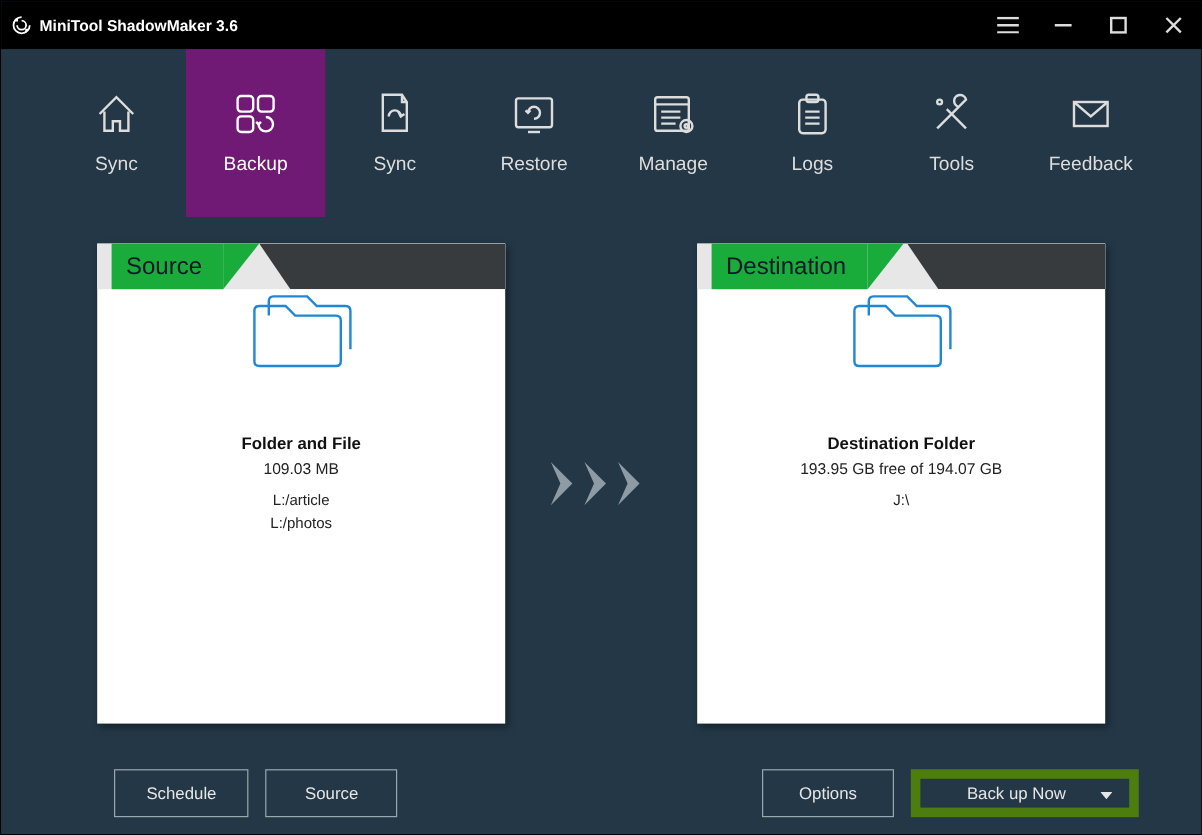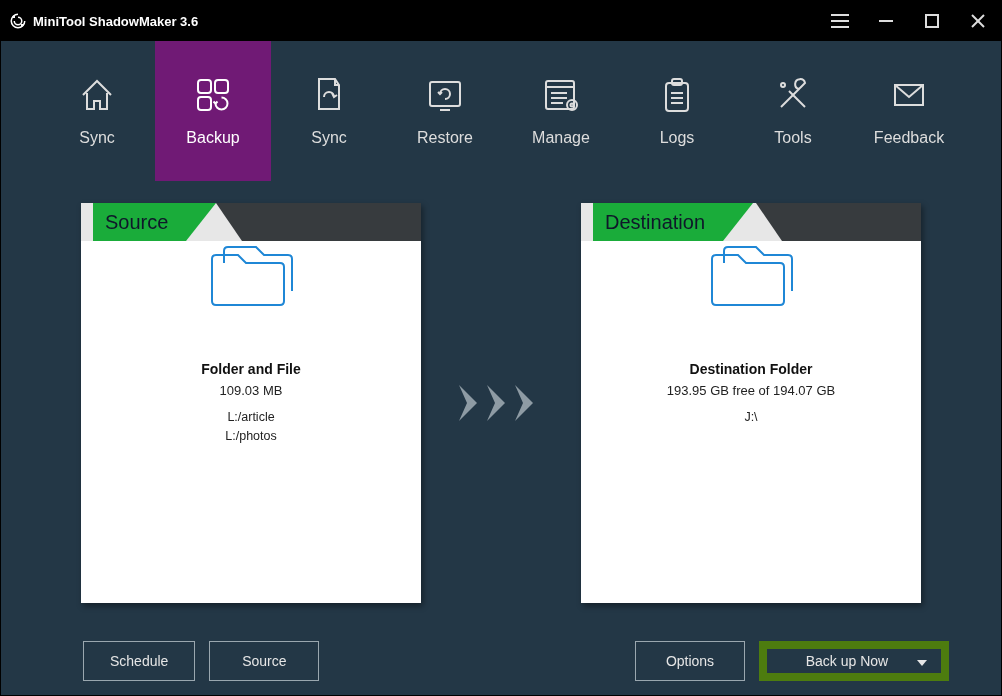--- a/index.html
+++ b/index.html
@@ -32,21 +32,21 @@
   .card-header .dark { position:absolute; top:0; height:38px; background:#373b3e; }
   .card-body { position:absolute; top:38px; left:0; right:0; bottom:0; display:flex; flex-direction:column; align-items:center; }
   .card-body .folder-icon { width:90px; height:70px; margin-bottom:50px; }
   .card-body .card-title { font-weight:700; font-size:14px; color:#111; margin-bottom:6px; }
   .card-body .card-sub { font-size:13px; color:#222; margin-bottom:10px; }
   .card-body .card-line { font-size:12.5px; color:#222; line-height:1.5; text-align:center; }
 
   .arrows { width:100px; display:flex; align-items:center; justify-content:center; color:#5c6e7a; }
 
   
-  .footer { position:absolute; bottom:14px; left:82px; right:52px; display:flex; align-items:center; }
+  .footer { position:absolute; bottom:14px; left:94px; right:52px; display:flex; align-items:center; }
   .btn { height:40px; background:#233746; border:1px solid #9aa7af; color:#e6e6e6; font-size:14px; display:flex; align-items:center; justify-content:center; padding:0 26px; cursor:pointer; margin-right:14px; min-width:110px; }
   .footer .spacer { flex:1; }
   .backup-now { position:relative; min-width:190px; border:8px solid #4d7c0f; padding-right:40px; margin-right:0; }
   .backup-now .caret { position:absolute; right:14px; top:50%; transform:translateY(-50%); }
 
   
   .folder-svg { stroke:#1f87d6; stroke-width:2; fill:none; }
 
   
   #src-tab-dark { left:135px; right:0; clip-path: polygon(0 0, 100% 0, 100% 100%, 26px 100%); }

